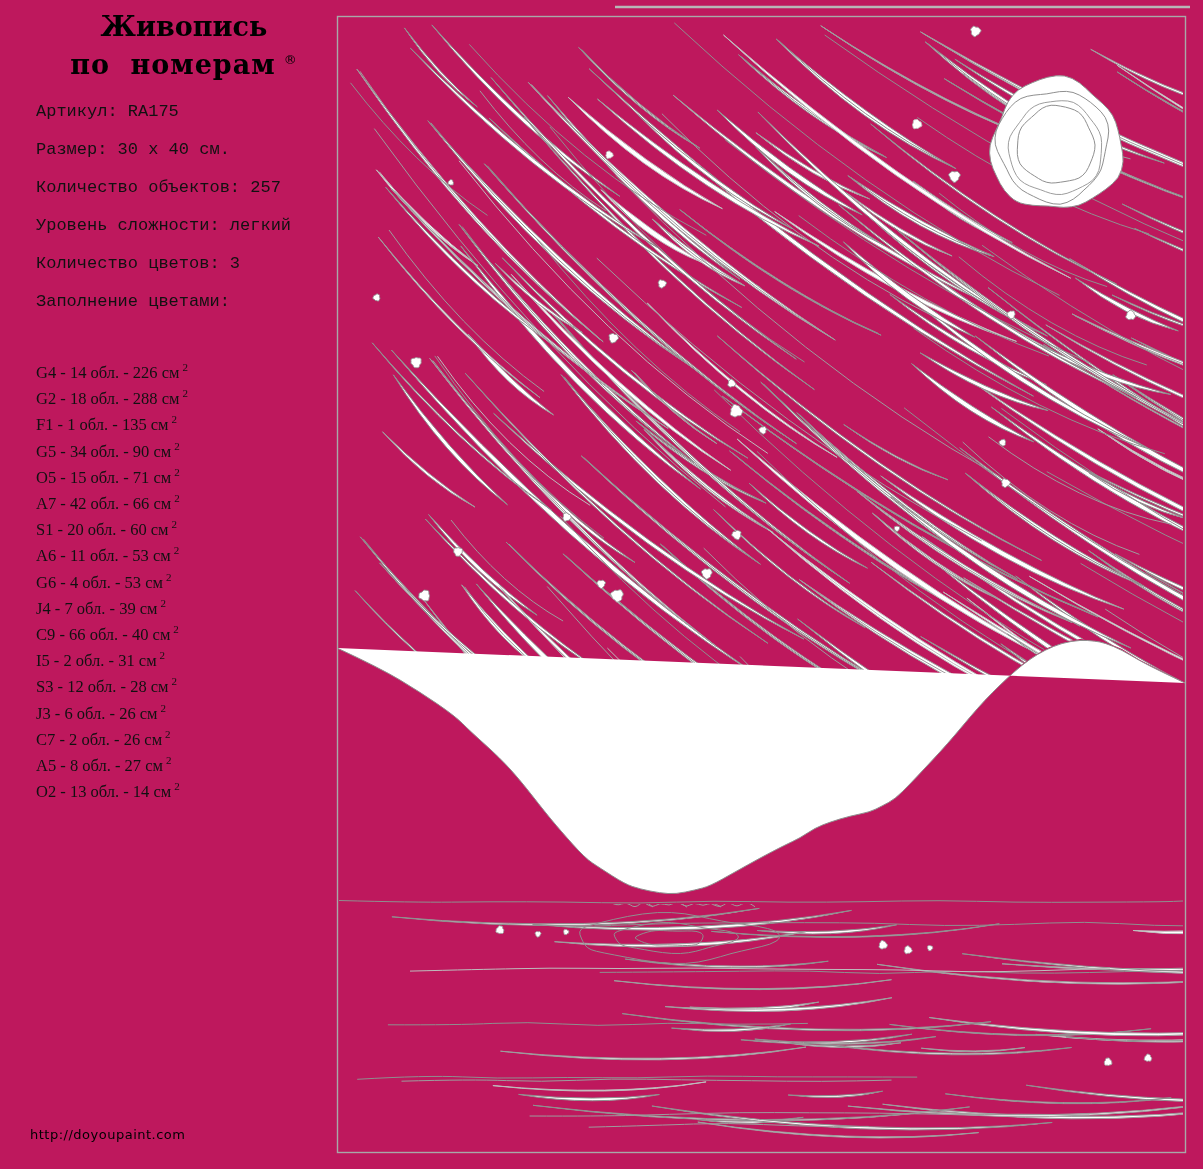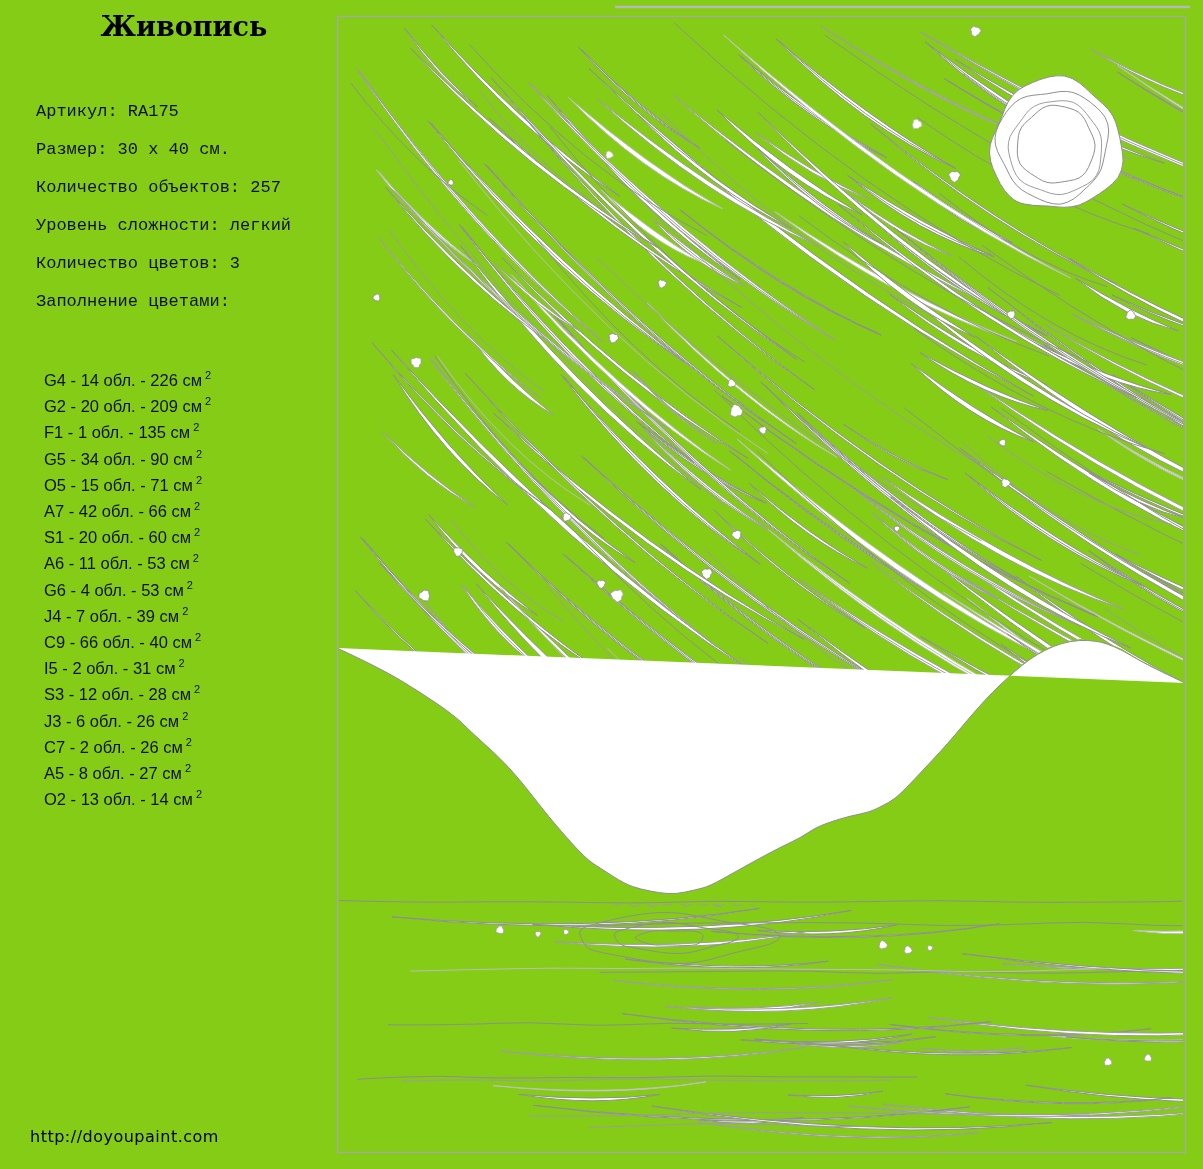--- a/index.html
+++ b/index.html
@@ -1,51 +1,52 @@
 <!DOCTYPE html>
 <html><head>
 <meta charset="utf-8">
 <style>
   html,body{margin:0;padding:0;background:#ffffff;}
-  .page{position:relative;width:1203px;height:1169px;background:#84cc16;overflow:hidden;
+  .page{position:relative;width:1203px;height:1169px;background:#be185d;overflow:hidden;
         font-family:"Liberation Sans",sans-serif;color:#111;}
   .logo{position:absolute;left:16px;top:10px;width:336px;text-align:center;
         font-family:"DejaVu Serif",serif;font-weight:bold;font-size:27px;line-height:33px;color:#000;}
   .logo .line2{letter-spacing:1px;word-spacing:10px;}
   .reg{font-size:13px;vertical-align:10px;margin-left:8px;font-family:"DejaVu Sans",sans-serif;font-weight:normal;}
   .info{position:absolute;left:36px;top:102px;display:flex;flex-direction:column;gap:18px;
         font-size:17px;line-height:20px;font-family:Liberation Mono, monospace;}
-  .colors{position:absolute;left:36px;top:357px;margin:8px;padding:0;list-style:none;
-        font-size:16.5px;line-height:21.7px;}
+  .colors{position:absolute;left:36px;top:357px;margin:0;padding:0;list-style:none;
+        font-size:16.5px;line-height:21.7px;font-family:Liberation Serif, serif;}
   .colors sup{font-size:11px;margin-left:3px;}
-  .url{position:absolute;left:30px;top:1127px;font-size:16px;color:#000;text-decoration:none;
+  .url{position:absolute;left:30px;top:1127px;font-size:13px;color:#000;text-decoration:none;
        font-family:"DejaVu Sans",sans-serif;letter-spacing:0.5px;text-align:center;}
   svg.art{position:absolute;left:0;top:0;}
 </style>
 </head>
 <body>
 
 <div class="page">
 
   <header class="logo">
     <div>Живопись</div>
+    <div class="line2"><span>по номерам</span><span class="reg">®</span></div>
   </header>
 
   <section class="info">
     <div>Артикул: RA175</div>
     <div>Размер: 30 х 40 см.</div>
     <div>Количество объектов: 257</div>
     <div>Уровень сложности: легкий</div>
     <div>Количество цветов: 3</div>
     <div>Заполнение цветами:</div>
   </section>
 
   <ul class="colors" id="color-list">
       <li><span>G4 - 14 обл. - 226 см</span><sup>2</sup></li>
-      <li><span>G2 - 20 обл. - 209 см</span><sup>2</sup></li>
+      <li><span>G2 - 18 обл. - 288 см</span><sup>2</sup></li>
       <li><span>F1 - 1 обл. - 135 см</span><sup>2</sup></li>
       <li><span>G5 - 34 обл. - 90 см</span><sup>2</sup></li>
       <li><span>O5 - 15 обл. - 71 см</span><sup>2</sup></li>
       <li><span>A7 - 42 обл. - 66 см</span><sup>2</sup></li>
       <li><span>S1 - 20 обл. - 60 см</span><sup>2</sup></li>
       <li><span>A6 - 11 обл. - 53 см</span><sup>2</sup></li>
       <li><span>G6 - 4 обл. - 53 см</span><sup>2</sup></li>
       <li><span>J4 - 7 обл. - 39 см</span><sup>2</sup></li>
       <li><span>C9 - 66 обл. - 40 см</span><sup>2</sup></li>
       <li><span>I5 - 2 обл. - 31 см</span><sup>2</sup></li>

